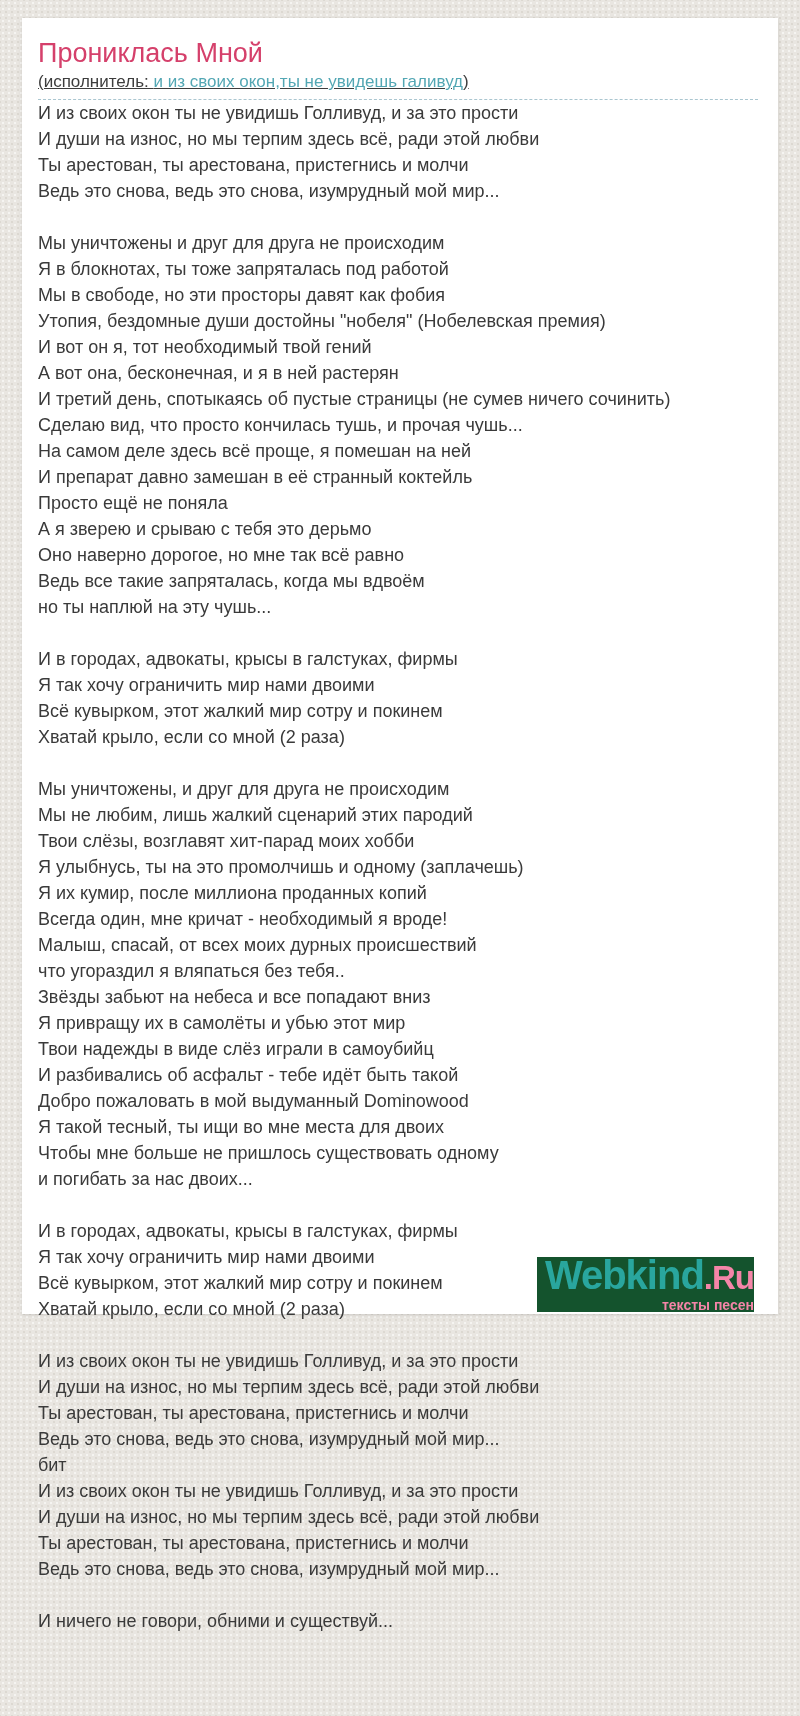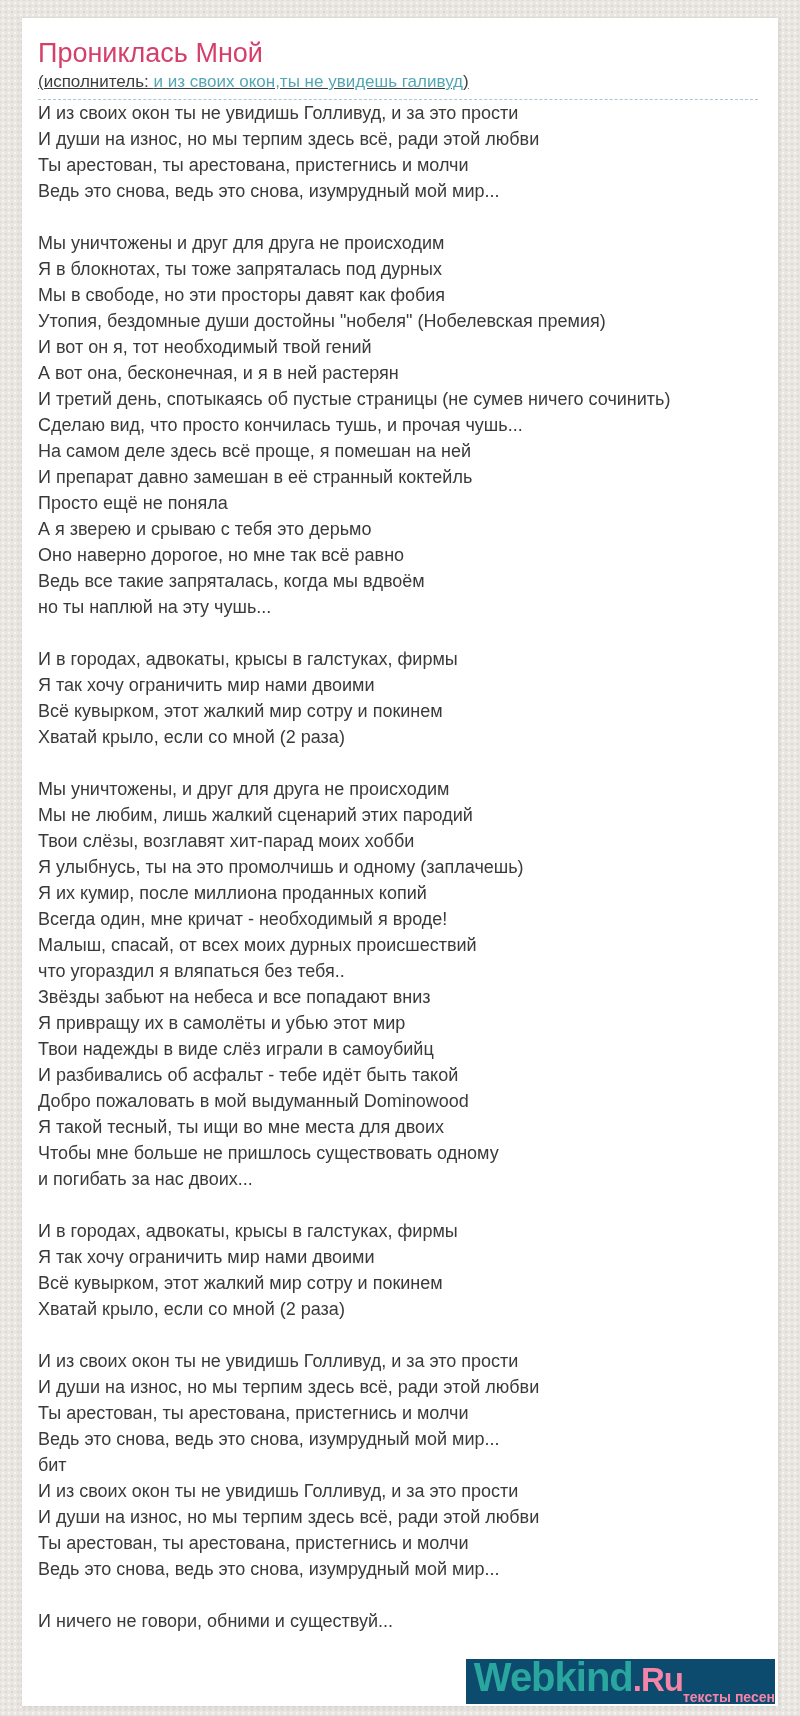--- a/index.html
+++ b/index.html
@@ -20,21 +20,21 @@
       radial-gradient(rgba(190,184,174,0.30) 1px, transparent 1.3px);
     background-size: 6px 6px;
     background-position: 0 0, 3px 3px;
     position: relative;
   }
   .card {
     position: absolute;
     left: 22px;
     top: 18px;
     width: 756px;
-    height: 1688px;
+    height: 1296px;
     background: #ffffff;
     box-shadow: 0 1px 4px rgba(0,0,0,0.13);
     padding: 20px 20px 0 16px;
   }
   .title {
     font-size: 27px;
     line-height: 30px;
     font-weight: normal;
     color: var(--title-color);
     margin-bottom: 3px;
@@ -53,26 +53,27 @@
     cursor: pointer;
   }
   .lyrics {
     font-size: 18px;
     line-height: 26px;
     color: var(--text-color);
   }
   .lyric-line { white-space: nowrap; }
   .logo {
     position: absolute;
-    right: 3px;
+    right: 24px;
     bottom: 2px;
     display: flex;
+    flex-direction: column;
     align-items: flex-end;
     cursor: pointer;
-    background: #0c4a6e;
+    background: #14532d;
     padding-left: 8px;
   }
   .logo-main {
     font-weight: bold;
     letter-spacing: -1px;
     line-height: 36px;
   }
   .logo-brand { color: var(--logo-teal); font-size: 40px; }
   .logo-tld   { color: var(--logo-pink); font-size: 33px; }
   .logo-tagline {
@@ -90,21 +91,21 @@
   <h1 class="title">Прониклась Мной</h1>
   <div class="subtitle"><span>(исполнитель: </span><a class="artist-link">и из своих окон,ты не увидешь галивуд</a><span>)</span></div>
 
   <div class="lyrics" id="lyrics">
       <div class="lyric-line">И из своих окон ты не увидишь Голливуд, и за это прости</div>
       <div class="lyric-line">И души на износ, но мы терпим здесь всё, ради этой любви</div>
       <div class="lyric-line">Ты арестован, ты арестована, пристегнись и молчи</div>
       <div class="lyric-line">Ведь это снова, ведь это снова, изумрудный мой мир...</div>
       <div class="lyric-line">&nbsp;</div>
       <div class="lyric-line">Мы уничтожены и друг для друга не происходим</div>
-      <div class="lyric-line">Я в блокнотах, ты тоже запряталась под дурных</div>
+      <div class="lyric-line">Я в блокнотах, ты тоже запряталась под работой</div>
       <div class="lyric-line">Мы в свободе, но эти просторы давят как фобия</div>
       <div class="lyric-line">Утопия, бездомные души достойны "нобеля" (Нобелевская премия)</div>
       <div class="lyric-line">И вот он я, тот необходимый твой гений</div>
       <div class="lyric-line">А вот она, бесконечная, и я в ней растерян</div>
       <div class="lyric-line">И третий день, спотыкаясь об пустые страницы (не сумев ничего сочинить)</div>
       <div class="lyric-line">Сделаю вид, что просто кончилась тушь, и прочая чушь...</div>
       <div class="lyric-line">На самом деле здесь всё проще, я помешан на ней</div>
       <div class="lyric-line">И препарат давно замешан в её странный коктейль</div>
       <div class="lyric-line">Просто ещё не поняла</div>
       <div class="lyric-line">А я зверею и срываю с тебя это дерьмо</div>

